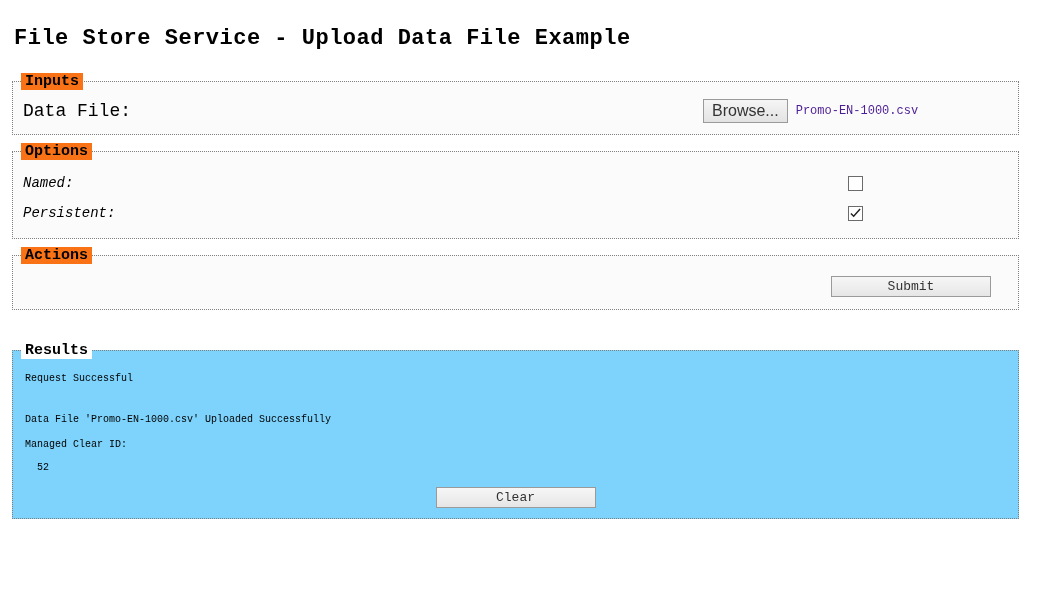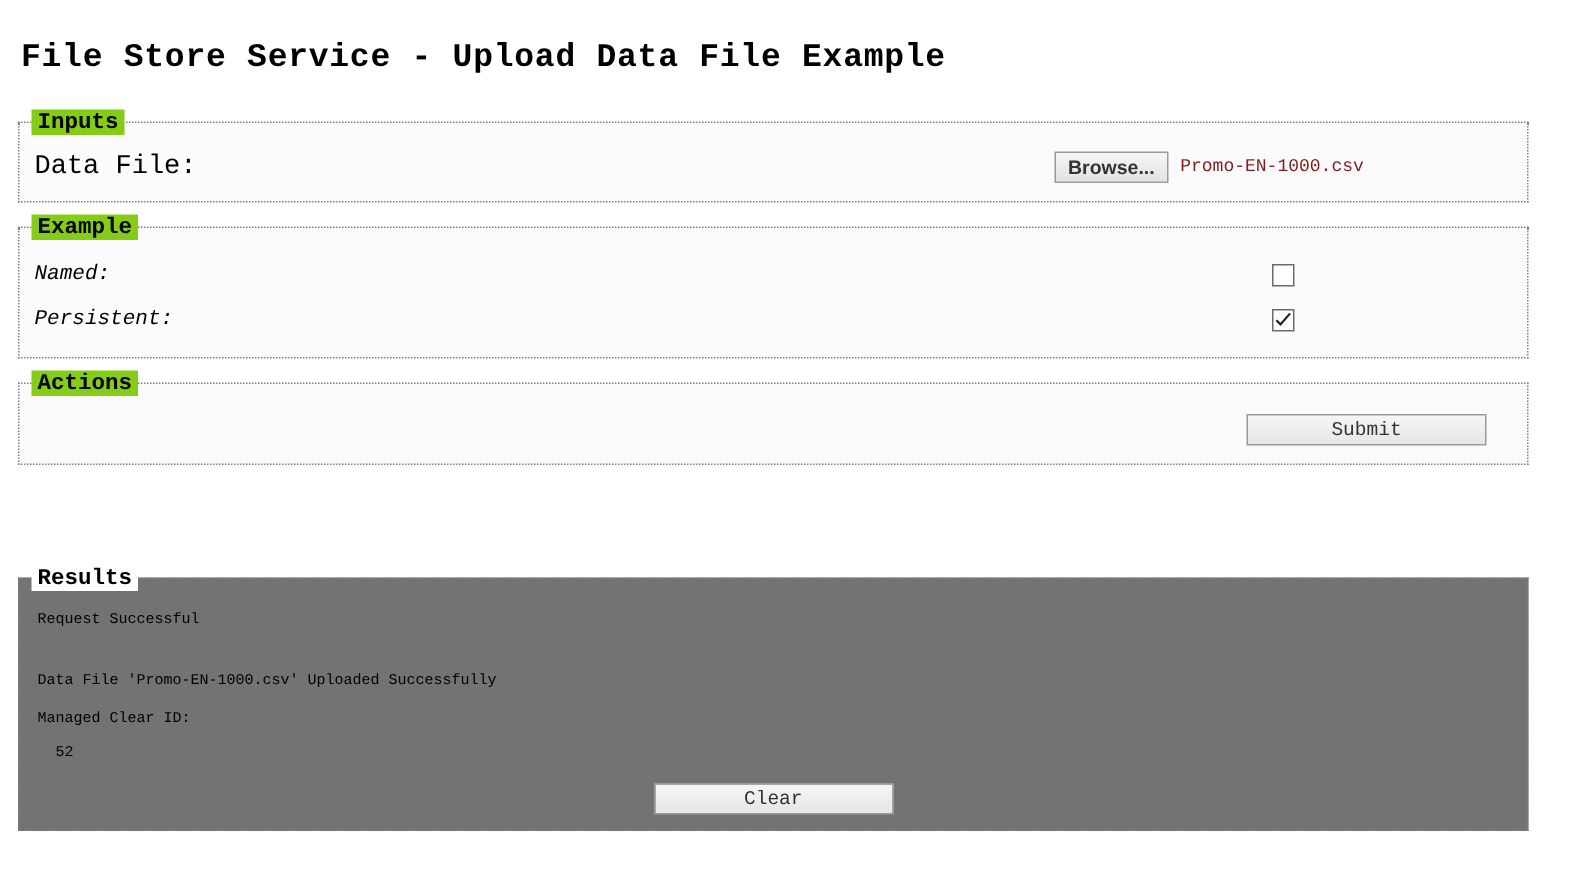--- a/index.html
+++ b/index.html
@@ -22,28 +22,28 @@
     margin: 16px 0 22px 2px;
     letter-spacing: 0.5px;
   }
   fieldset {
     border: 1px dotted #808080;
     background: #fbfbfb;
     margin: 0 0 8px 0;
     padding: 8px 10px 10px 10px;
   }
   fieldset.results {
-    background: #737373;
-    margin-top: 67px;
+    background: #7dd3fc;
+    margin-top: 32px;
   }
   legend {
     font-weight: bold;
     font-size: 15px;
     padding: 0 4px;
-    background: #84cc16;
+    background: #f97316;
     color: #000;
     margin-left: -2px;
   }
   fieldset.results legend {
     background: #ffffff;
   }
   .row {
     display: flex;
     align-items: center;
     min-height: 26px;
@@ -52,33 +52,32 @@
     flex: 0 0 680px;
     font-size: 18px;
   }
   .row .control {
     flex: 1;
     display: flex;
     align-items: center;
   }
   .browse-btn {
     font-family: Arial, sans-serif;
-    font-size: 13px;
+    font-size: 16px;
     background: linear-gradient(#f5f5f5, #e3e3e3);
     border: 1px solid #9a9a9a;
     padding: 2px 8px;
     cursor: pointer;
     color: #333;
-    font-weight: bold;
   }
   .file-name {
     font-family: "Consolas", "Menlo", "Courier New", monospace;
     font-size: 12px;
     margin-left: 8px;
-    color: #7f1d1d;
+    color: #4c1d95;
   }
   .options-row {
     display: flex;
     align-items: center;
     min-height: 30px;
     font-style: italic;
   }
   .options-row .opt-label {
     flex: 1;
     font-size: 14px;
@@ -158,21 +157,21 @@
     <div class="row">
       <div class="label">Data File:</div>
       <div class="control">
         <button class="browse-btn">Browse...</button>
         <span class="file-name">Promo-EN-1000.csv</span>
       </div>
     </div>
   </fieldset>
 
   <fieldset>
-    <legend>Example</legend>
+    <legend>Options</legend>
     <div class="options-row">
       <div class="opt-label">Named:</div>
       <div class="opt-ctrl">
         <span class="cb">
           
         </span>
       </div>
     </div>
     <div class="options-row">
       <div class="opt-label">Persistent:</div>

